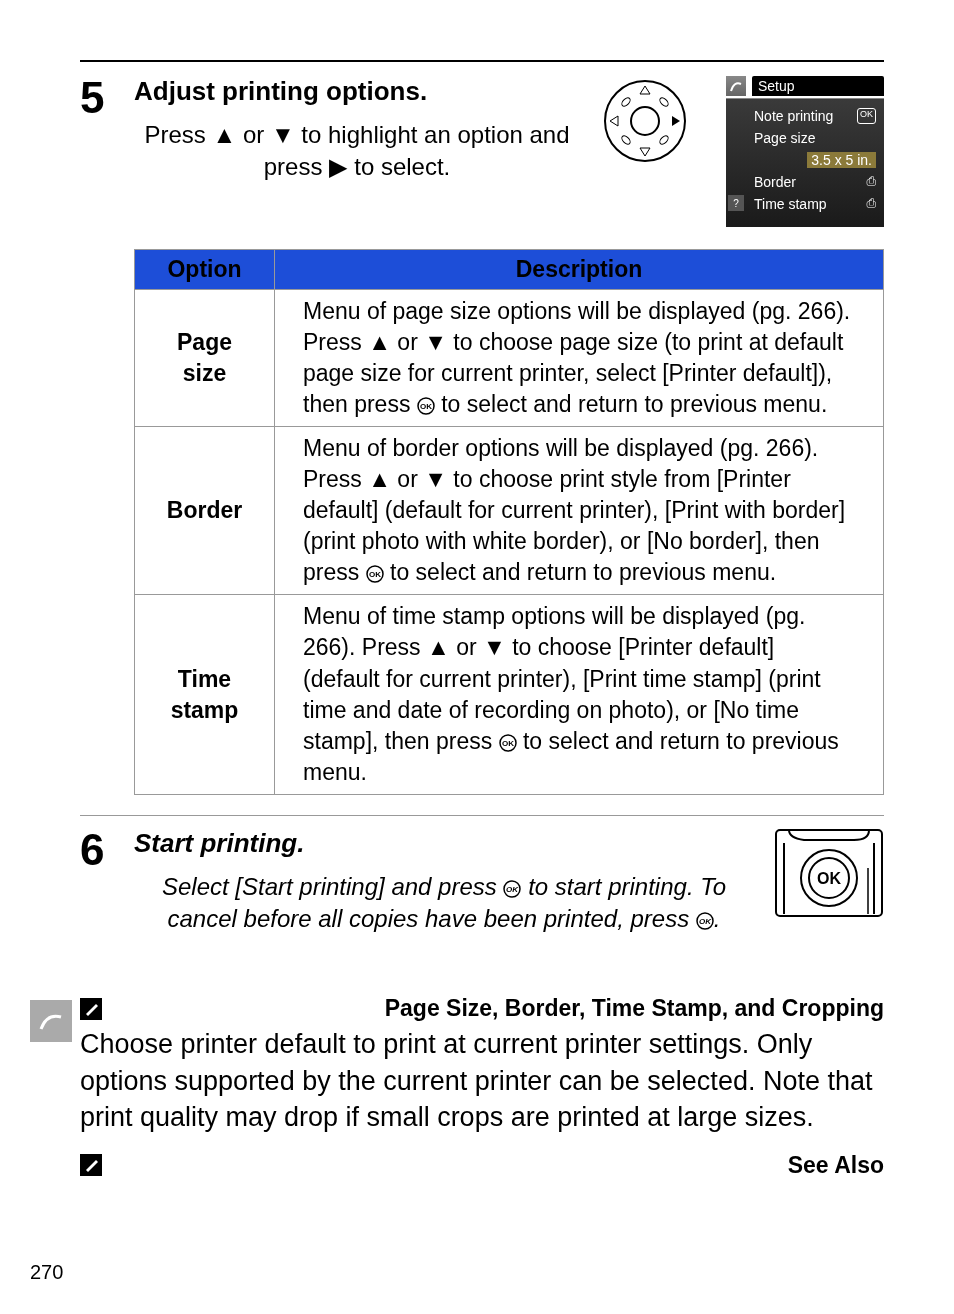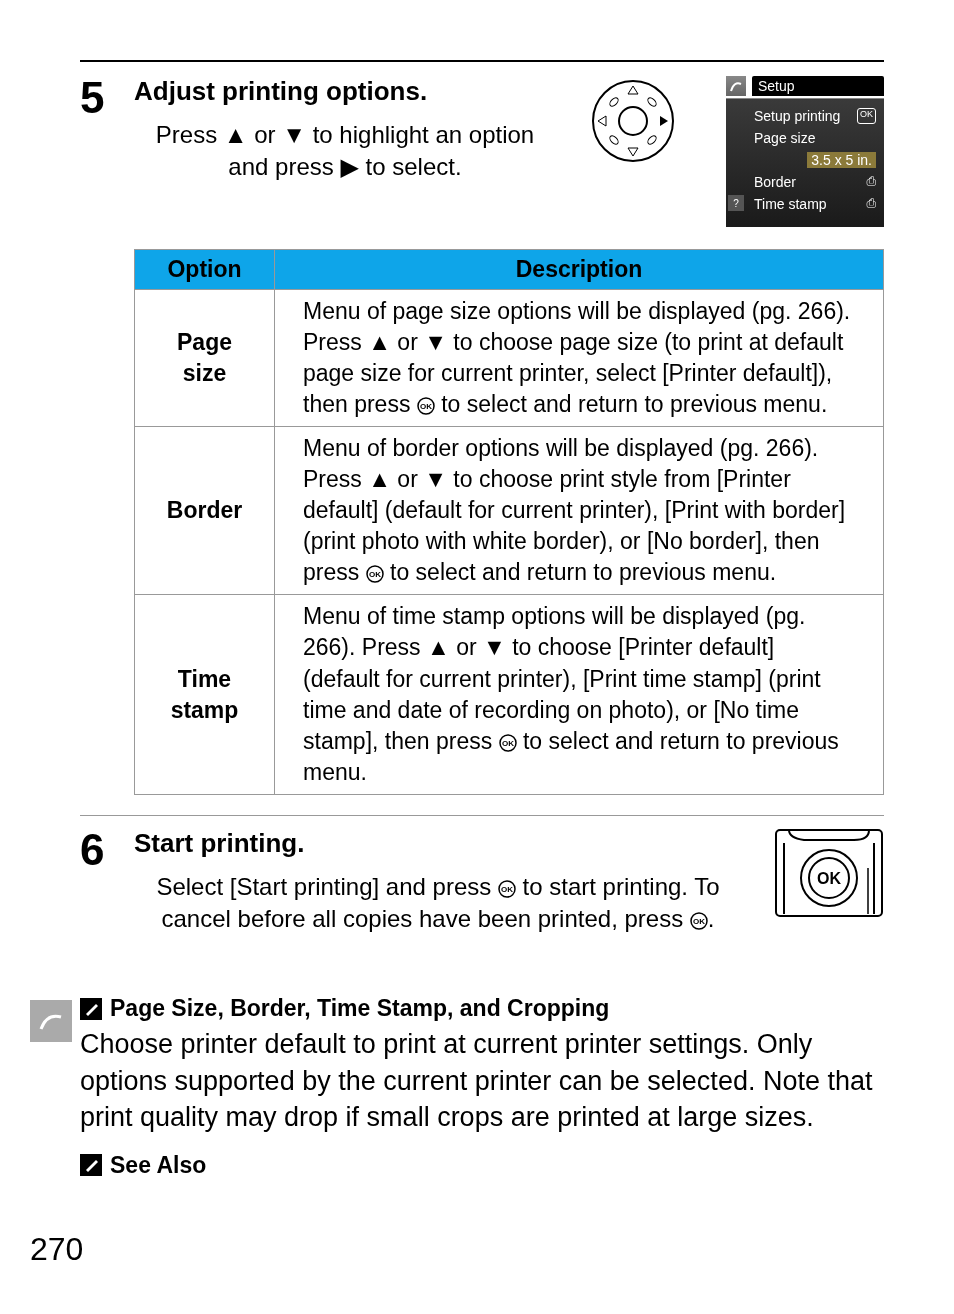--- a/index.html
+++ b/index.html
@@ -12,52 +12,52 @@
     position: relative;
     padding: 60px 70px 40px 80px;
     font-size: 24px;
   }
   .hr-top { border-top: 2px solid #000; margin-bottom: 14px; }
   .step-row { display: flex; align-items: flex-start; gap: 14px; }
   .step-num { font-size: 44px; font-weight: bold; line-height: 1; width: 40px; flex-shrink: 0; }
   .step-body { flex: 1; }
   .step-title { font-weight: bold; font-size: 26px; margin-bottom: 12px; }
   .step-text { font-size: 24px; line-height: 1.35; text-align: center; }
-  .row-flex { display: flex; align-items: flex-start; gap: 32px; }
+  .row-flex { display: flex; align-items: flex-start; gap: 20px; }
   .dpad-wrap { flex-shrink: 0; }
   .screen { width: 174px; flex-shrink: 0; padding-left: 16px; }
   .screen-title-bar { display:flex; align-items: flex-end; border-bottom: 1px solid #888; padding-bottom:2px;}
   .screen-title { background:#000; color:#fff; font-size:14px; padding:2px 6px; flex:1; margin-left:6px; border-radius:2px 2px 0 0;}
   .screen-sidebar-sq { width:20px;height:20px;background:linear-gradient(#888,#666); display:flex;align-items:center;justify-content:center;}
   .screen-body { background: linear-gradient(#3a3a3a,#1a1a1a); color:#fff; font-size:14px; padding:6px 0 12px 0; display:flex;}
   .screen-side { width:20px; display:flex; flex-direction:column; justify-content:flex-end; align-items:center; gap:4px; padding:4px 0;}
   .screen-main { flex:1; padding:0 8px;}
   .screen-row { display:flex; justify-content:space-between; padding:3px 0; font-size:14px;}
   .screen-row.hl .right { background:#8b7a3a; padding:0 4px;}
   .ok-badge { border:1px solid #fff; border-radius:3px; font-size:9px; padding:0 2px;}
   .print-icon { font-size:12px; }
   
   table.options { width: 100%; border-collapse: collapse; margin-top: 22px; font-size: 23px; }
-  table.options th { background:#0ea5e9; border:1px solid #999; padding:6px; font-weight:bold; text-align:center;}
+  table.options th { background:#1d4ed8; border:1px solid #999; padding:6px; font-weight:bold; text-align:center;}
   table.options td { border:1px solid #999; padding:6px 28px; vertical-align:middle; line-height:1.35;}
   table.options td.optcell { font-weight:bold; text-align:center; width:140px;}
   
   .hr-mid { border-top: 1px solid #999; margin:20px 0 12px;}
   
   .ok-btn-wrap { flex-shrink:0; }
   
   .note-section { margin-top:60px; }
-  .note-heading { display:flex; align-items:center; gap:8px; margin-bottom:4px;}
+  .note-heading { display:flex; align-items:center; gap:24px; margin-bottom:4px;justify-content:space-between;}
   .note-heading .pencil { width:22px; height:22px; background:#000; display:flex; align-items:center; justify-content:center; color:#fff; font-size:14px;}
   .note-heading b { font-size:23px; font-weight:bold;}
   .note-body { font-size:27px; line-height:1.35; }
   
   .side-tab { position:absolute; left:30px; top:1000px; width:42px; height:42px; background:#aaa; display:flex; align-items:center; justify-content:center; color:#fff;}
   
-  .page-num { position:absolute; left:30px; bottom:46px; font-size:32px; }
+  .page-num { position:absolute; left:30px; bottom:30px; font-size:20px; }
   
   .tri { display:inline-block; }
 </style>
 </head>
 <body>
 
 <div class="hr-top"></div>
 
 <div class="step-row">
   <div class="step-num">5</div>
@@ -91,21 +91,21 @@
               </svg>
             </div>
           <div class="screen-title">Setup</div>
         </div>
         <div class="screen-body">
           <div class="screen-side">
             <div style="background:#555;width:16px;height:16px;color:#fff;font-size:10px;display:flex;align-items:center;justify-content:center;">?</div>
           </div>
           <div class="screen-main">
             <div class="screen-row">
-              <span>Setup printing</span>
+              <span>Note printing</span>
               <span class="ok-badge">OK</span>
             </div>
             <div class="screen-row hl">
               <span>Page size</span>
               <span></span>
             </div>
             <div class="screen-row hl" style="justify-content:flex-end;">
               <span class="right">3.5 x 5 in.</span>
             </div>
             <div class="screen-row">
@@ -161,21 +161,21 @@
       </table>
   </div>
 </div>
 
 <div class="hr-mid"></div>
 
 <div class="step-row">
   <div class="step-num">6</div>
   <div class="step-body">
     <div class="row-flex">
-      <div style="flex:1;">
+      <div style="flex:1;font-style:italic;">
         <div class="step-title">Start printing.</div>
         <div class="step-text">
           <span>Select  [Start printing] and press </span><svg style="vertical-align:-3px" width="18" height="18">
               <circle cx="9" cy="9" r="8" fill="none" stroke="#000" stroke-width="1.5"></circle>
               <text x="9" y="12" font-size="8" text-anchor="middle" font-weight="bold">OK</text>
             </svg><span> to start printing.  To cancel before all copies have been printed, press </span><svg style="vertical-align:-3px" width="18" height="18">
               <circle cx="9" cy="9" r="8" fill="none" stroke="#000" stroke-width="1.5"></circle>
               <text x="9" y="12" font-size="8" text-anchor="middle" font-weight="bold">OK</text>
             </svg><span>.</span>
         </div>

